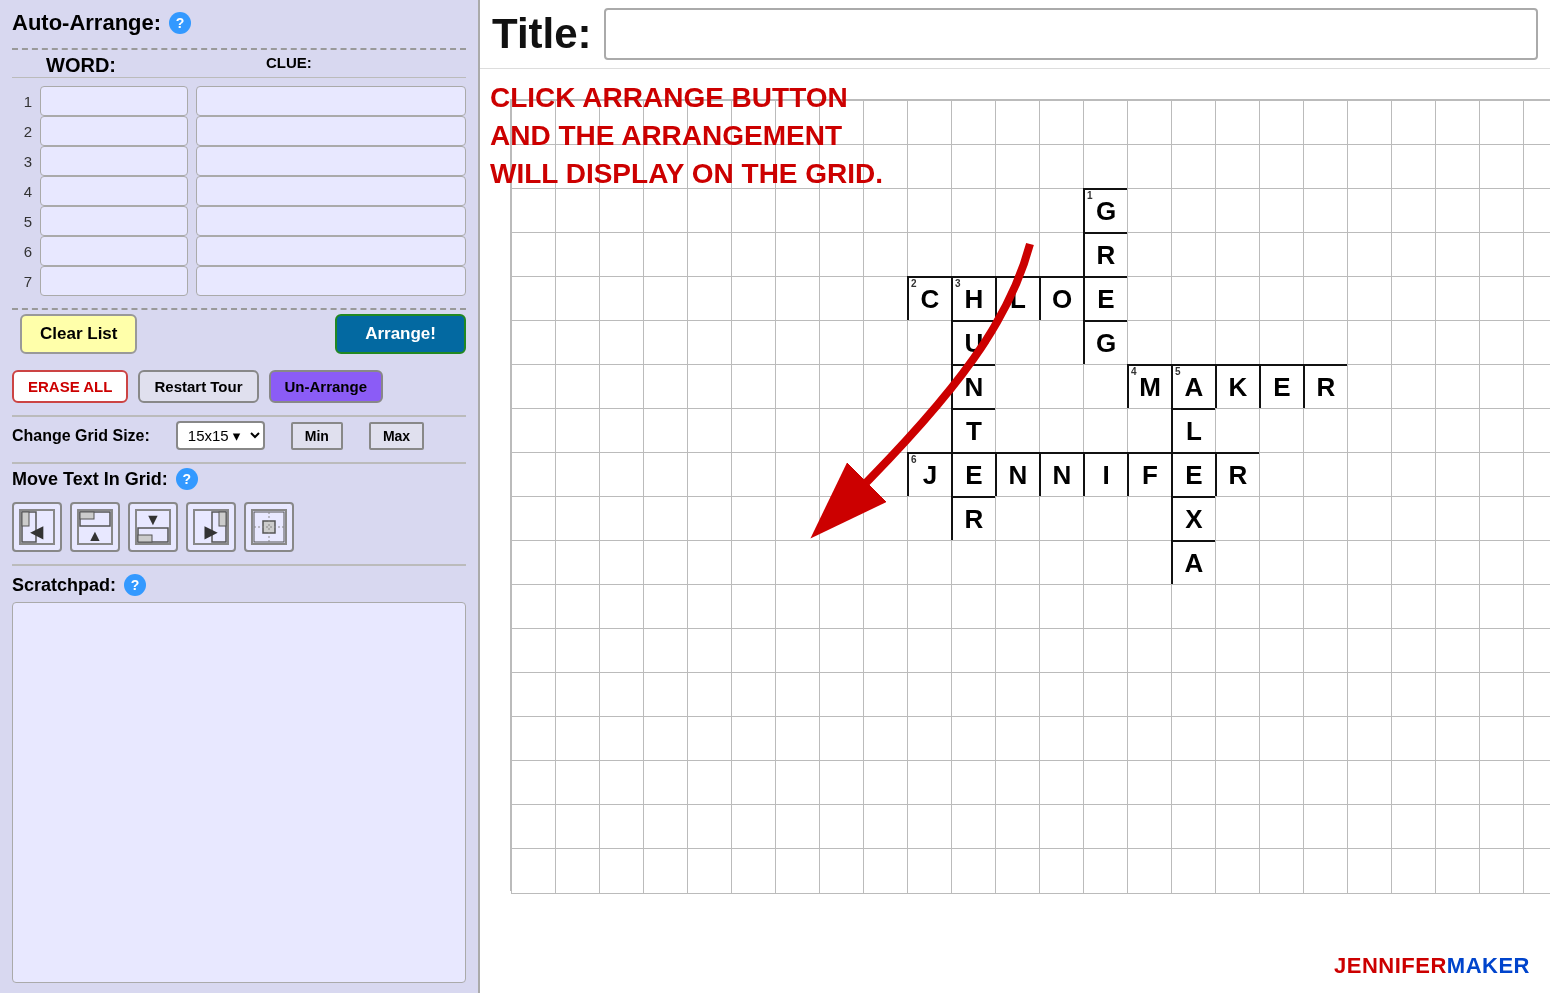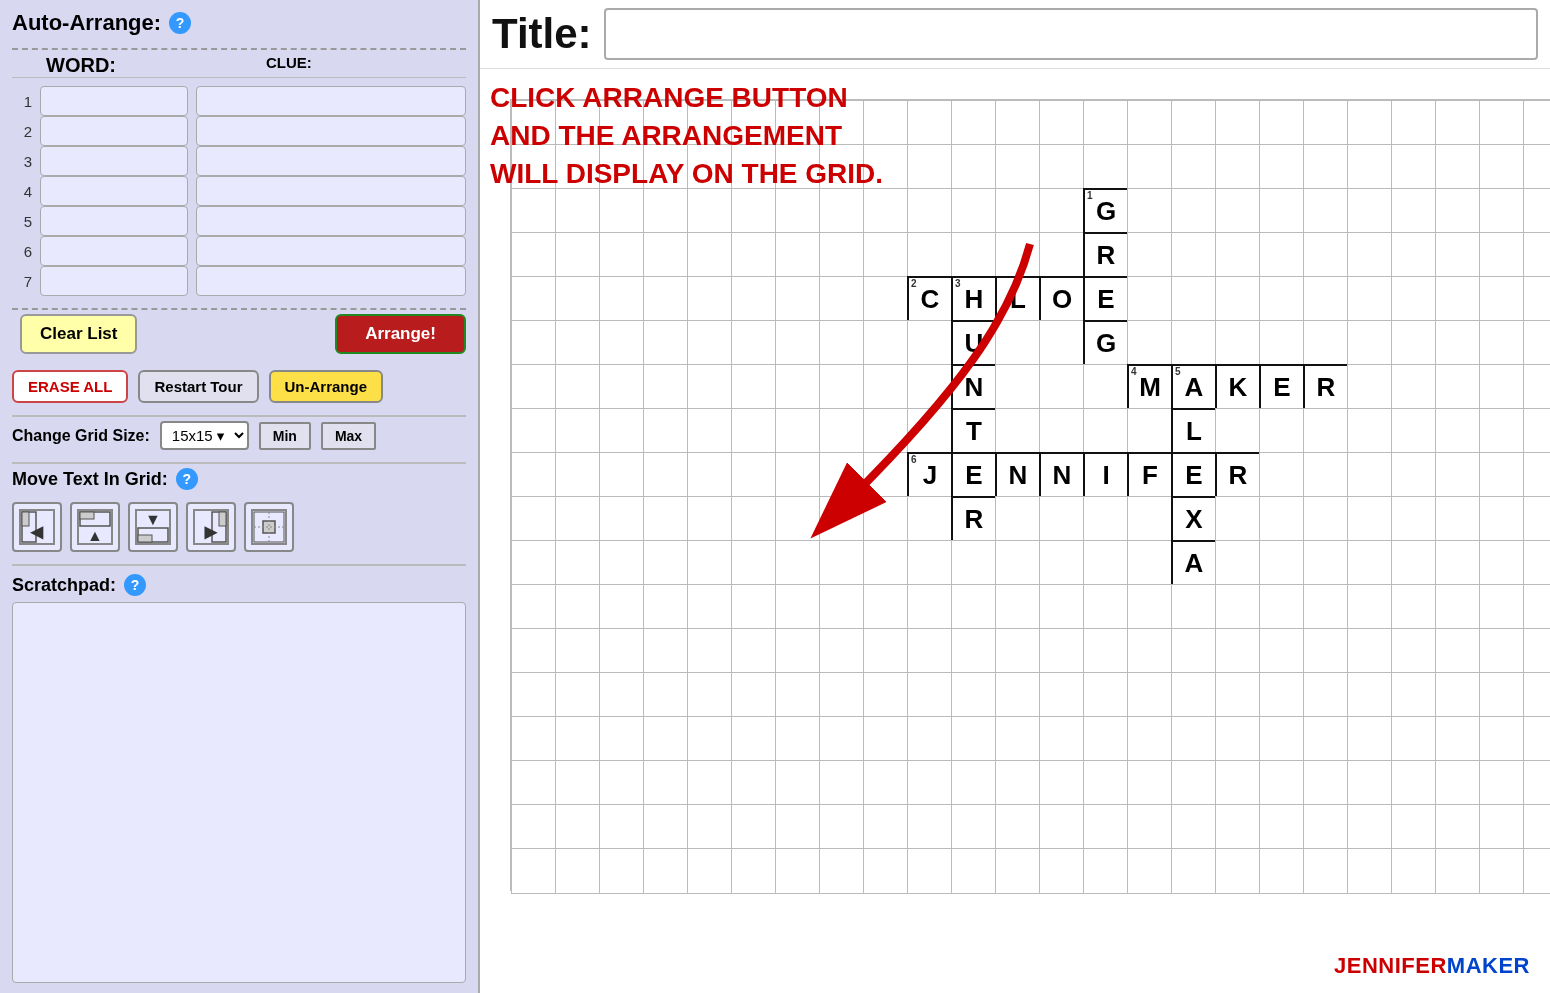--- a/index.html
+++ b/index.html
@@ -114,21 +114,21 @@
       border: 2px solid #999;
       border-radius: 6px;
       padding: 8px 18px;
       font-size: 17px;
       font-weight: bold;
       cursor: pointer;
       margin-left: 8px;
     }
 
     .btn-arrange {
-      background: #b91c1c;
+      background: #0369a1;
       border: 2px solid #228822;
       border-radius: 6px;
       padding: 8px 28px;
       font-size: 17px;
       font-weight: bold;
       color: #fff;
       cursor: pointer;
       margin-left: auto;
     }
 
@@ -154,33 +154,33 @@
       background: #e0e0ee;
       border: 2px solid #888;
       border-radius: 6px;
       padding: 6px 14px;
       font-size: 15px;
       font-weight: bold;
       cursor: pointer;
     }
 
     .btn-unarrange {
-      background: #fde047;
+      background: #8b5cf6;
       border: 2px solid #888;
       border-radius: 6px;
       padding: 6px 14px;
       font-size: 15px;
       font-weight: bold;
       cursor: pointer;
     }
 
     .grid-size-row {
       display: flex;
       align-items: center;
-      gap: 10px;
+      gap: 26px;
       font-size: 16px;
       font-weight: bold;
       padding: 4px 0;
       border-top: 2px solid #bbb;
     }
 
     .grid-size-select {
       border: 2px solid #888;
       border-radius: 4px;
       padding: 3px 6px;

